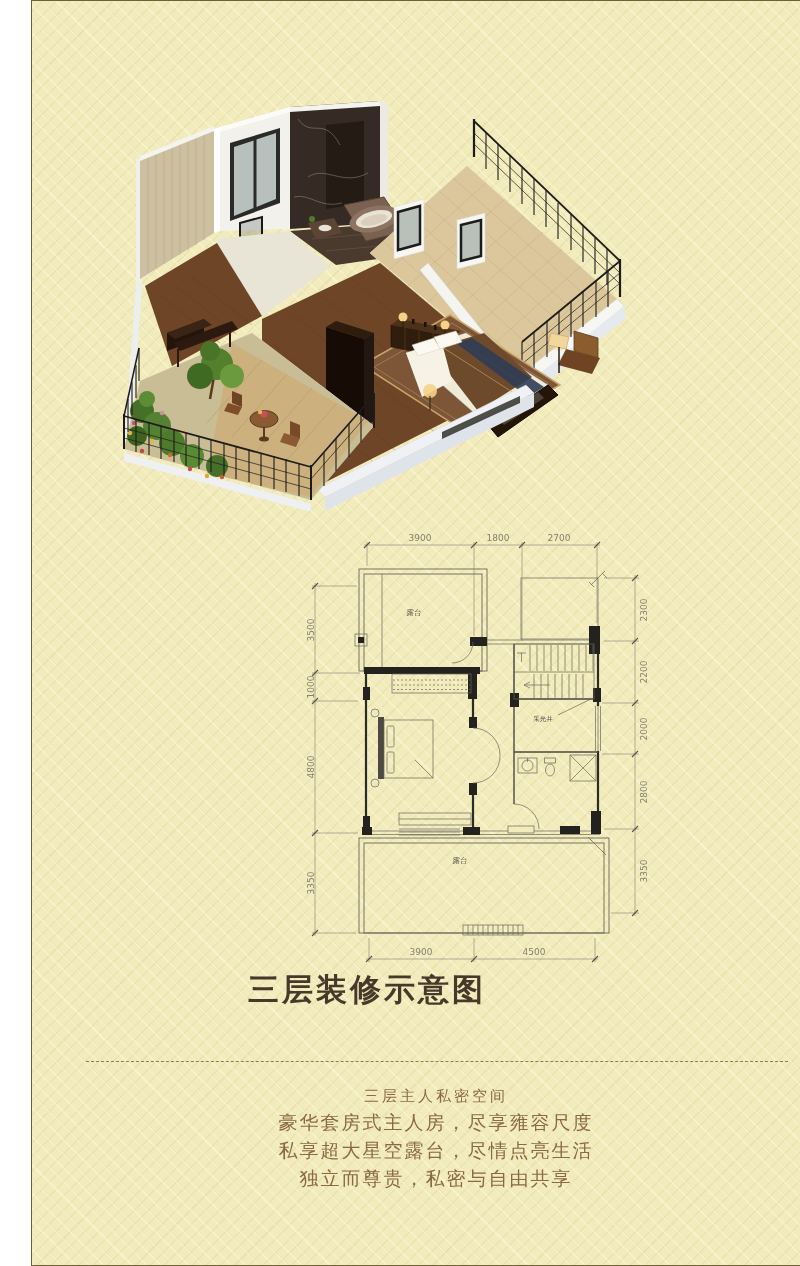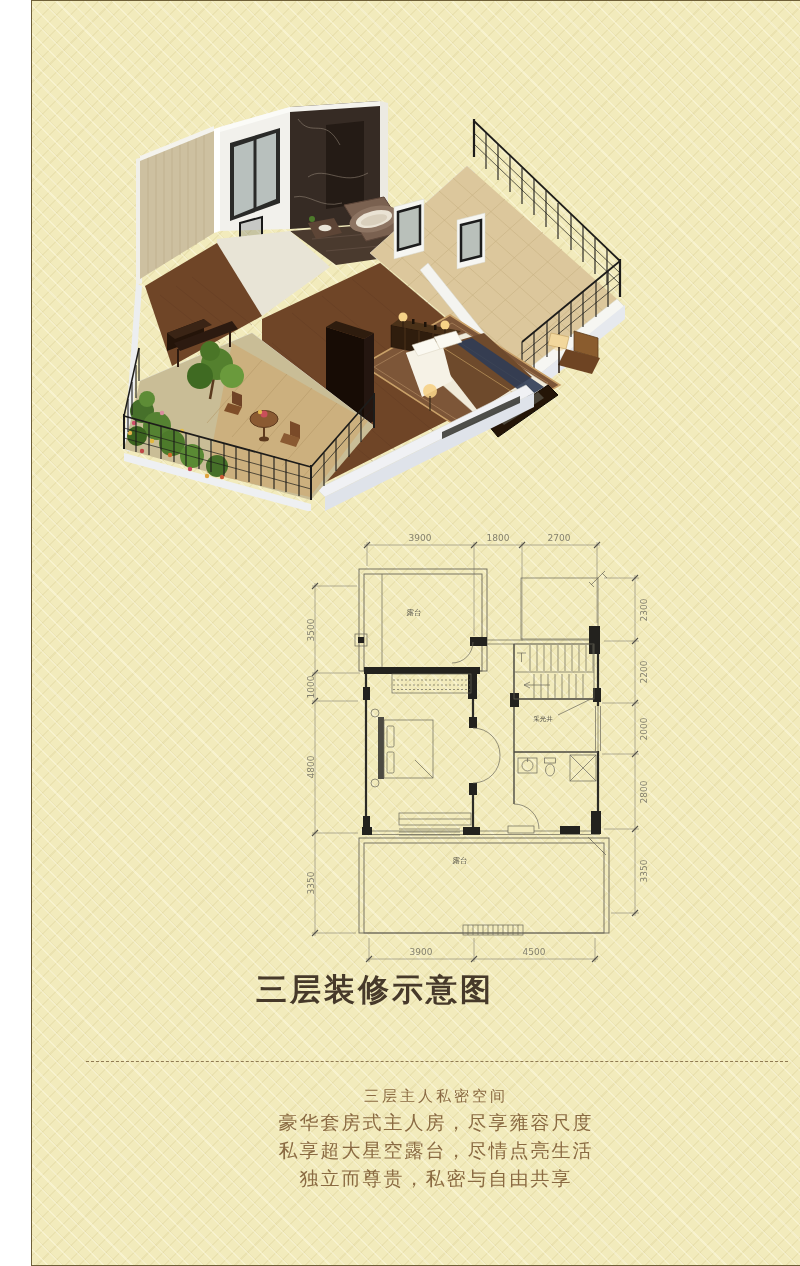--- a/index.html
+++ b/index.html
@@ -9,21 +9,21 @@
     background-color:#f2ebbc;
     background-image:
       repeating-linear-gradient(45deg, rgba(255,252,230,.45) 0 1.5px, rgba(255,252,230,0) 1.5px 10px),
       repeating-linear-gradient(-45deg, rgba(170,150,70,.10) 0 1.5px, rgba(170,150,70,0) 1.5px 10px),
       repeating-linear-gradient(45deg, rgba(170,150,70,.07) 0 2px, transparent 2px 20px);
     font-family:"Liberation Sans",sans-serif;
     margin-left:31px;
   }
   .abs{position:absolute;}
   
-  #title{left:224px;top:968px;font-size:31px;font-weight:bold;color:#46392a;letter-spacing:3px;}
+  #title{left:216px;top:968px;font-size:31px;font-weight:bold;color:#46392a;letter-spacing:3px;}
   #arearow{left:288px;top:1015px;display:flex;align-items:flex-end;color:#54452f;}
   #arearow .lbl{font-size:22px;letter-spacing:2px;padding-bottom:3px;}
   #arearow .badge{width:19px;height:19px;border-radius:50%;background:#4a3722;color:#f4edd2;
     font-size:12px;line-height:19px;text-align:center;margin:0 5px 6px 8px;}
   #arearow .val{font-size:33px;font-weight:bold;color:#4a3a28;letter-spacing:1px;line-height:30px;}
   #arearow .unit{font-size:21px;font-weight:bold;color:#4a3a28;padding-bottom:2px;}
   #arearow .unit sup{font-size:11px;}
   #divider{left:54px;top:1060px;width:702px;height:0;border-top:1px dashed #8f7a52;}
   #desc{left:0;top:1082px;width:808px;text-align:center;color:#8a6a42;
     font-family:"Liberation Serif",serif;letter-spacing:2px;}

